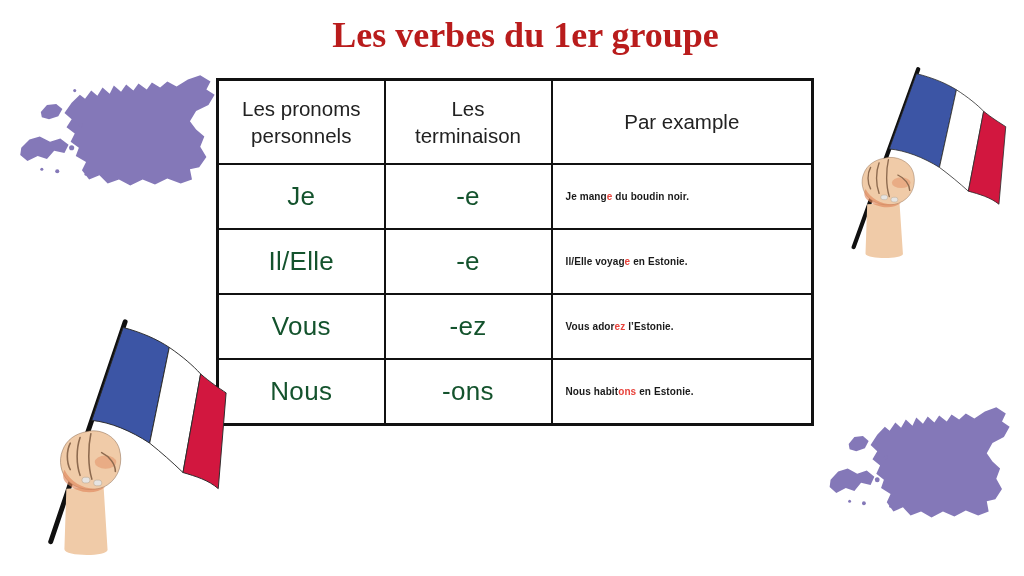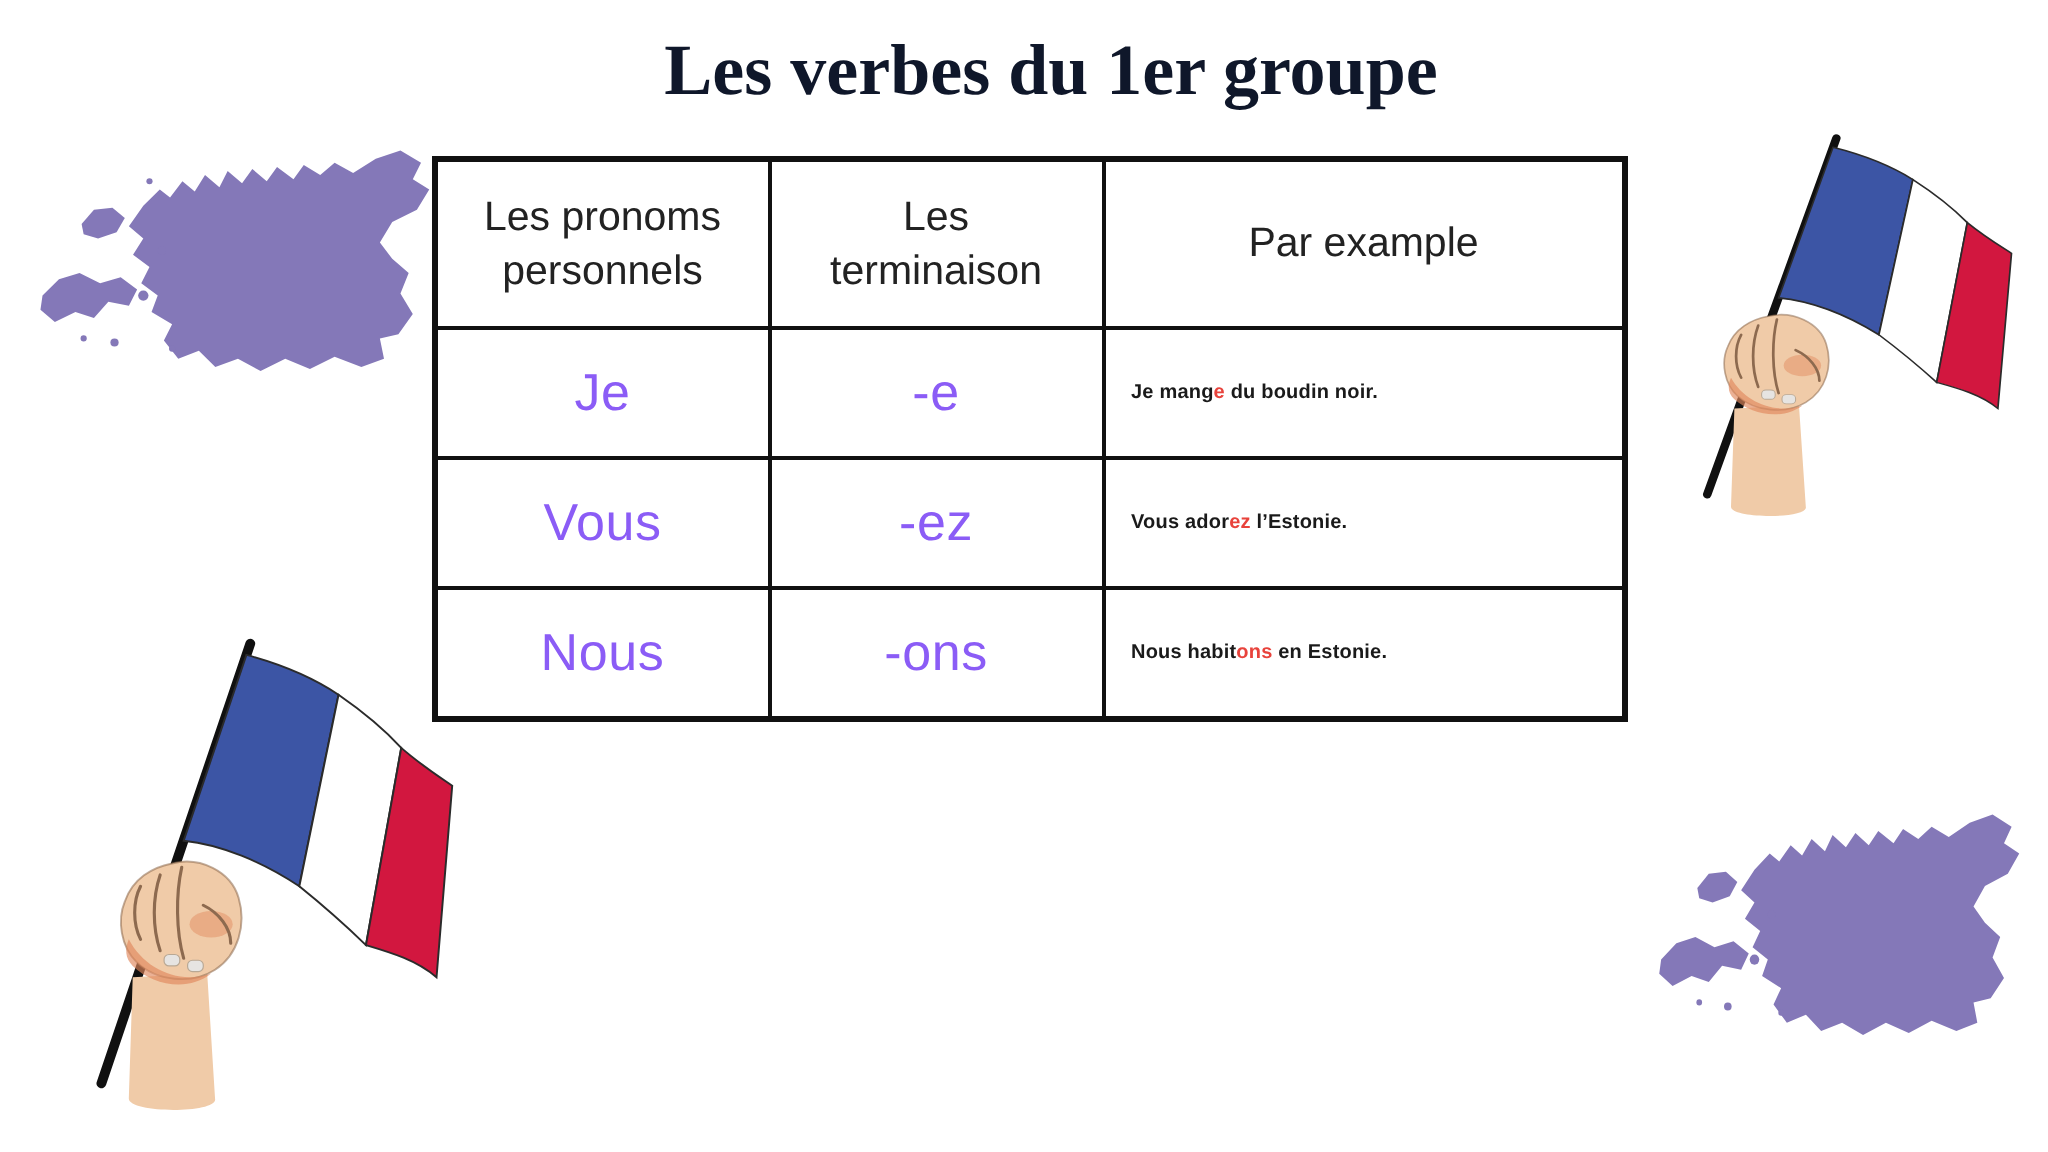--- a/index.html
+++ b/index.html
@@ -4,39 +4,39 @@
 <style>
   html,body{margin:0;padding:0;}
   body{
     width:1024px;height:576px;position:relative;background:#ffffff;
     font-family:"Liberation Sans",sans-serif;overflow:hidden;
     --hl:#e8433c; --map-purple:#8478b8; --flag-blue:#3c55a5; --flag-red:#d2173f;
     --skin:#f0cba8; --skin-shadow:#e0875c; --crease:#8d6a4f; --line:#111111;
   }
   .title{
     position:absolute;left:228px;top:14px;width:595px;text-align:center;
-    font-family:"Liberation Serif",serif;font-size:36px;font-weight:700;color:#0f172a;
+    font-family:"Liberation Serif",serif;font-size:36px;font-weight:700;color:#b91c1c;
     white-space:nowrap;
   }
   table.verb-table{
     position:absolute;left:216px;top:78px;width:595px;
     border-collapse:collapse;table-layout:fixed;
     border:3px solid var(--line);
   }
   .verb-table col.c1{width:167px}
   .verb-table col.c2{width:167px}
   .verb-table col.c3{width:261px}
   .verb-table th,.verb-table td{border:2.5px solid var(--line);background:#fff;}
   .verb-table th{
     height:82px;font-weight:400;font-size:20.5px;color:#222;
     line-height:1.32;text-align:center;padding:0 14px;
   }
   .verb-table td{height:61px;vertical-align:middle;}
   td.pronoun,td.ending{
-    text-align:center;font-size:26px;color:#8b5cf6;letter-spacing:.3px;
+    text-align:center;font-size:26px;color:#14532d;letter-spacing:.3px;
   }
   td.example{font-size:10px;color:#1a1a1a;padding:0 6px 0 13px;letter-spacing:.1px;font-weight:bold;}
   td.example .hl{color:var(--hl);}
   .deco{position:absolute;pointer-events:none;}
   .deco svg{display:block;width:100%;height:100%;}
 </style>
 </head>
 <body style="--hl: #e8433c; --map-purple: #8478b8; --flag-blue: #3c55a5; --flag-red: #d2173f; --skin: #f0cba8; --skin-shadow: #e0875c; --line: #111111;">
 
 <div class="title">Les verbes du 1er groupe</div>
@@ -52,20 +52,25 @@
       <th>Les pronoms personnels</th>
       <th>Les terminaison</th>
       <th>Par example</th>
     </tr>
   </thead>
   <tbody>
       <tr>
         <td class="pronoun">Je</td>
         <td class="ending">-e</td>
         <td class="example"><span>Je mang</span><span class="hl">e</span><span> du boudin noir.</span></td>
+      </tr>
+      <tr>
+        <td class="pronoun">Il/Elle</td>
+        <td class="ending">-e</td>
+        <td class="example"><span>Il/Elle voyag</span><span class="hl">e</span><span> en Estonie.</span></td>
       </tr>
       <tr>
         <td class="pronoun">Vous</td>
         <td class="ending">-ez</td>
         <td class="example"><span>Vous ador</span><span class="hl">ez</span><span> l’Estonie.</span></td>
       </tr>
       <tr>
         <td class="pronoun">Nous</td>
         <td class="ending">-ons</td>
         <td class="example"><span>Nous habit</span><span class="hl">ons</span><span> en Estonie.</span></td>

